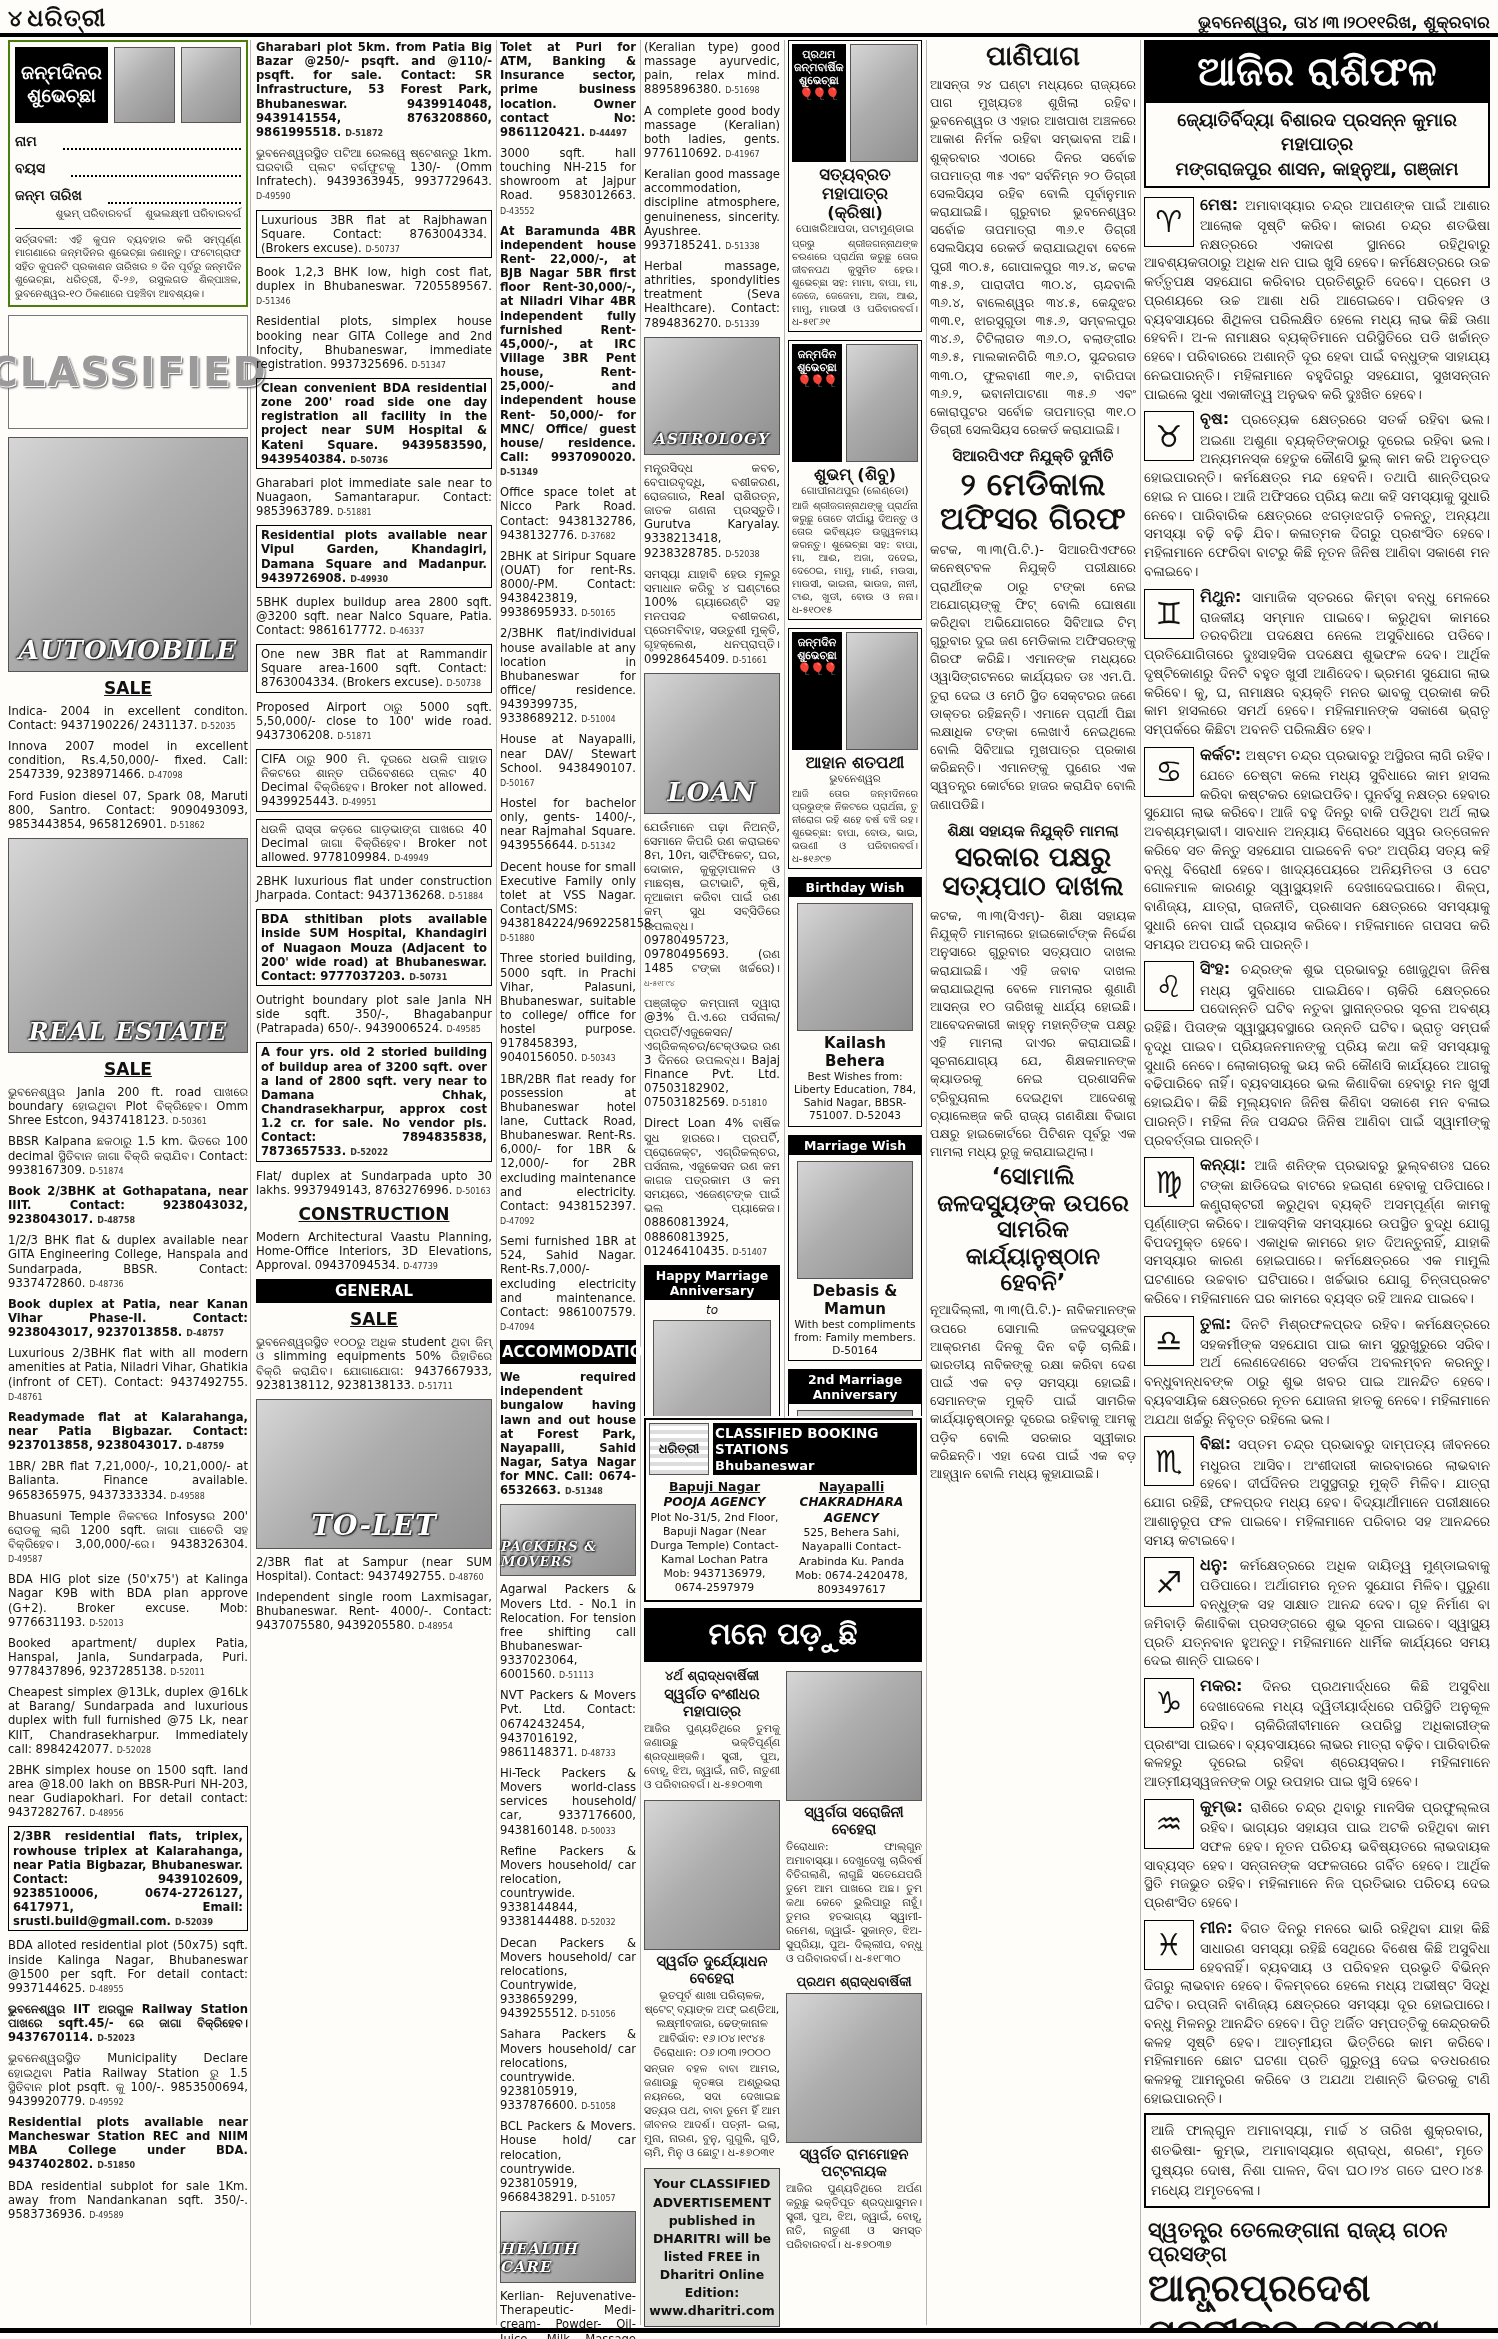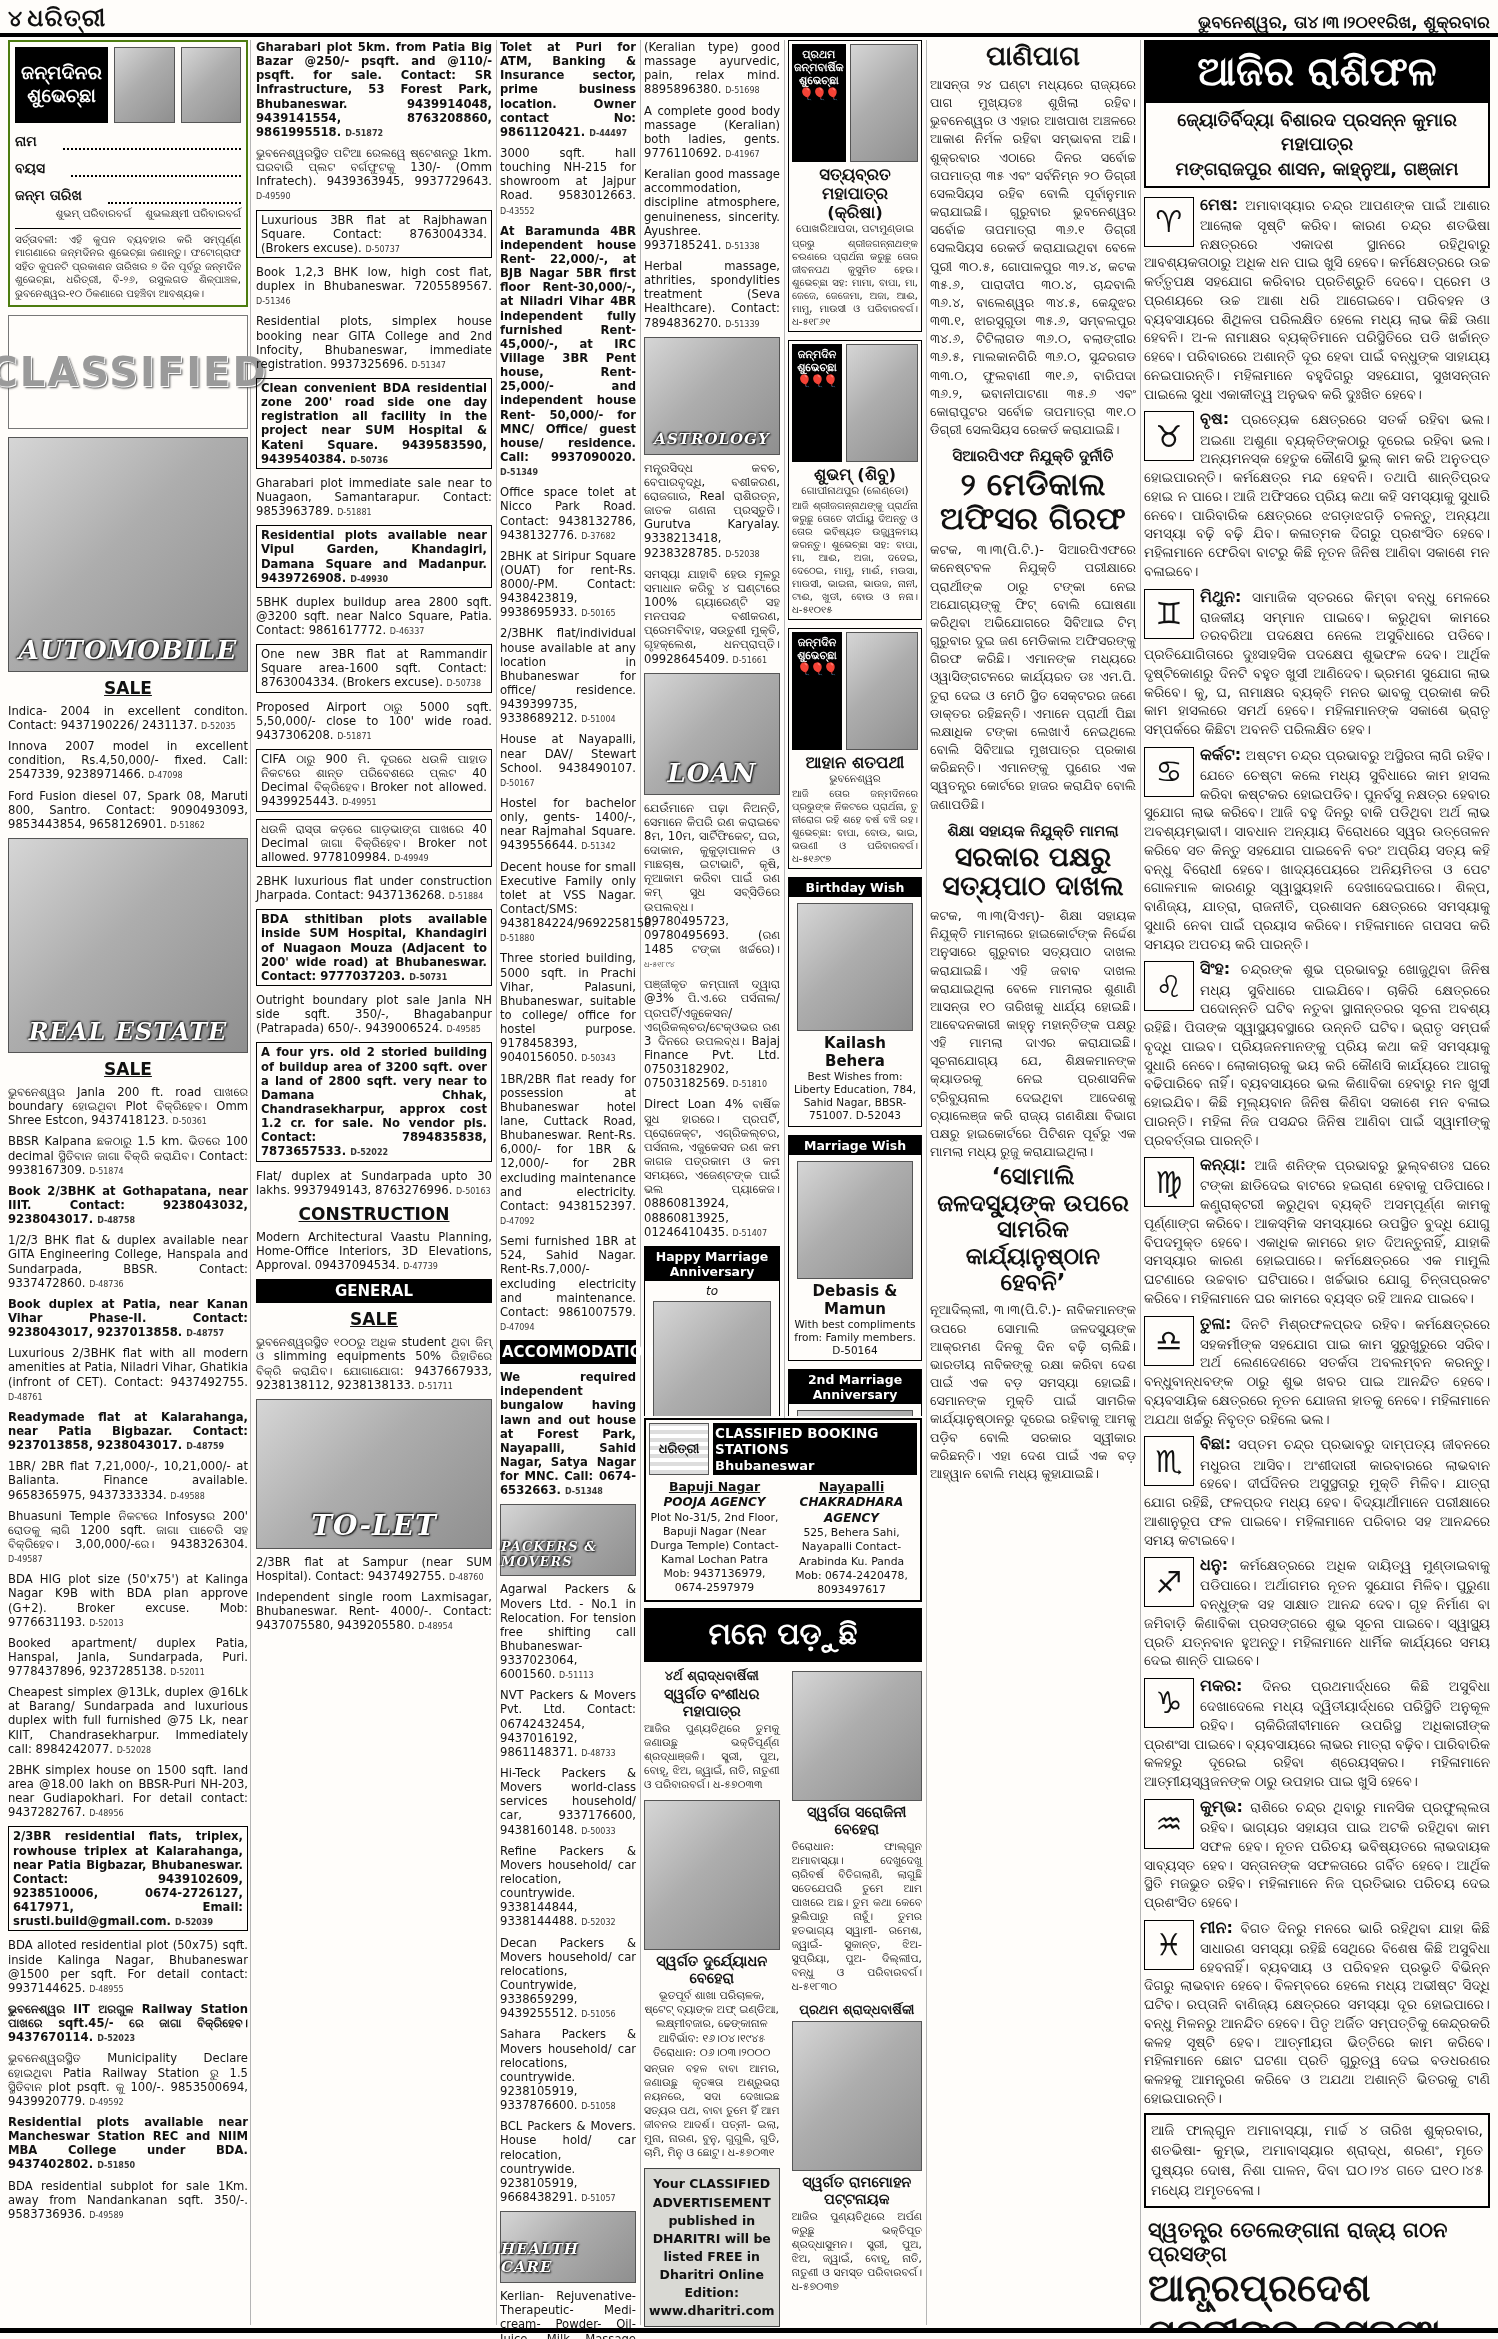--- a/index.html
+++ b/index.html
@@ -67,21 +67,21 @@
   .bk-logo{flex:0 0 58px;background:repeating-linear-gradient(0deg,#ddd 0 4px,#fff 4px 8px);border:1px solid #555;
            display:flex;align-items:center;justify-content:center;font-weight:900;font-size:13px;}
   .bk-title{flex:1;background:#000;color:#fff;text-align:left;font-weight:700;font-size:13.5px;padding:2px;}
   .bk-city{font-size:13px;}
   .bk-cols{display:flex;gap:6px;margin-top:4px;}
   .bk-st{flex:1;text-align:center;font-size:10.8px;line-height:1.3;}
   .bk-area{font-weight:700;text-decoration:underline;font-size:12.5px;}
   .bk-agency{font-weight:700;font-style:italic;font-size:12px;}
   
   .memobanner{background:#000;color:#fff;text-align:center;font-size:30px;font-weight:900;padding:8px 0 10px;margin-bottom:6px;}
-  .memocols{display:flex;gap:12px;}
+  .memocols{display:flex;gap:6px;}
   .memocol{flex:1;}
   .memo{margin-bottom:8px;}
   .memo .mhd{font-weight:700;text-align:center;font-size:13px;}
   .memo .mph{height:150px;margin:3px 0;}
   .memo .mnm{font-weight:700;text-align:center;font-size:14.5px;margin:2px 0;}
   .memo .msub{text-align:center;font-size:11px;line-height:1.3;}
   .memo .mtx{font-size:10.8px;line-height:1.3;text-align:justify;margin-top:2px;}
   .freebox{border:1px solid #444;background:#d9d9d4;text-align:center;font-weight:700;font-size:12.5px;
            line-height:1.45;padding:6px 4px;margin-top:4px;}
   
@@ -358,21 +358,21 @@
     <div class="ph" style="height:118px">
       <span class="imglabel" style="font-size:15px">ASTROLOGY</span>
     </div>
     <div style="height:6px"></div>
     <div>
 
         <div class="ad"><span>ମନ୍ତ୍ରସିଦ୍ଧ କବଚ, ବେପାରବୃଦ୍ଧି, ବଶୀକରଣ, ରୋଜଗାର, Real ରାଶିରତ୍ନ, ଜାତକ ଗଣନା ପ୍ରସ୍ତୁତି। Gurutva Karyalay. 9338213418, 9238328785.</span> <span class="adid">D-52038</span></div>
 
         <div class="ad"><span>ସମସ୍ୟା ଯାହାବି ହେଉ ମୂଳରୁ ସମାଧାନ କରିବୁ ୪ ଘଣ୍ଟାରେ 100% ଗ୍ୟାରେଣ୍ଟି ସହ ମନପସନ୍ଦ ବଶୀକରଣ, ପ୍ରେମବିବାହ, ସଉତୁଣୀ ମୁକ୍ତି, ଗୃହକ୍ଲେଶ, ଧନପ୍ରାପ୍ତି। 09928645409.</span> <span class="adid">D-51661</span></div>
       </div>
-    <div class="ph" style="height:122px">
+    <div class="ph" style="height:141px">
       <span class="imglabel" style="font-size:26px">LOAN</span>
     </div>
     <div style="height:6px"></div>
     <div>
 
         <div class="ad"><span>ଯେଉଁମାନେ ପଢ଼ା ନିଅନ୍ତି, ସେମାନେ କିପରି ରଣ କରାଇବେ 8ମ, 10ମ, ସାର୍ଟିଫିକେଟ୍, ଘର, ଦୋକାନ, କୁକୁଡ଼ାପାଳନ ଓ ମାଛଚାଷ, ଇଟାଭାଟି, କୃଷି, ନୂଆକାମ କରିବା ପାଇଁ ରଣ କମ୍ ସୁଧ ସବ୍‌ସିଡିରେ ଉପଲବ୍ଧ। 09780495723, 09780495693. (ରଣ 1485 ଟଙ୍କା ଖର୍ଚ୍ଚରେ)।</span> <span class="adid">ଧ-୫୧୮୯୪</span></div>
 
         <div class="ad"><span>ପଞ୍ଜୀକୃତ କମ୍ପାନୀ ଦ୍ୱାରା @3% ପି.ଏ.ରେ ପର୍ସନାଲ/ପ୍ରପର୍ଟି/ଏଜୁକେସନ/ଏଗ୍ରିକଲ୍ଚର/ଟେକ୍‌ଓଭର ରଣ 3 ଦିନରେ ଉପଲବ୍ଧ। Bajaj Finance Pvt. Ltd. 07503182902, 07503182569.</span> <span class="adid">D-51810</span></div>
 
         <div class="ad"><span>Direct Loan 4% ବାର୍ଷିକ ସୁଧ ହାରରେ। ପ୍ରପର୍ଟି, ପ୍ରୋଜେକ୍ଟ, ଏଗ୍ରିକଲ୍ଚର, ପର୍ସନାଲ, ଏଜୁକେସନ ରଣ କମ କାଗଜ ପତ୍ରକାମ ଓ କମ ସମୟରେ, ଏଜେଣ୍ଟଙ୍କ ପାଇଁ ଭଲ ପ୍ୟାକେଜ। 08860813924, 08860813925, 01246410435.</span> <span class="adid">D-51407</span></div>

